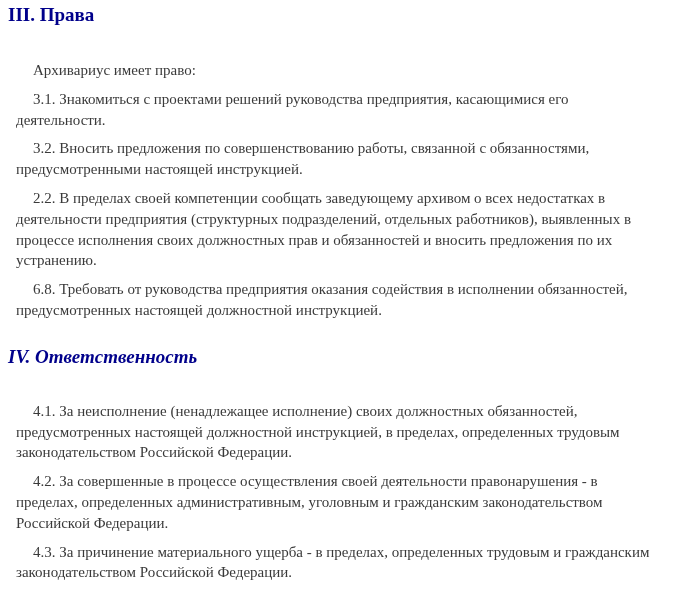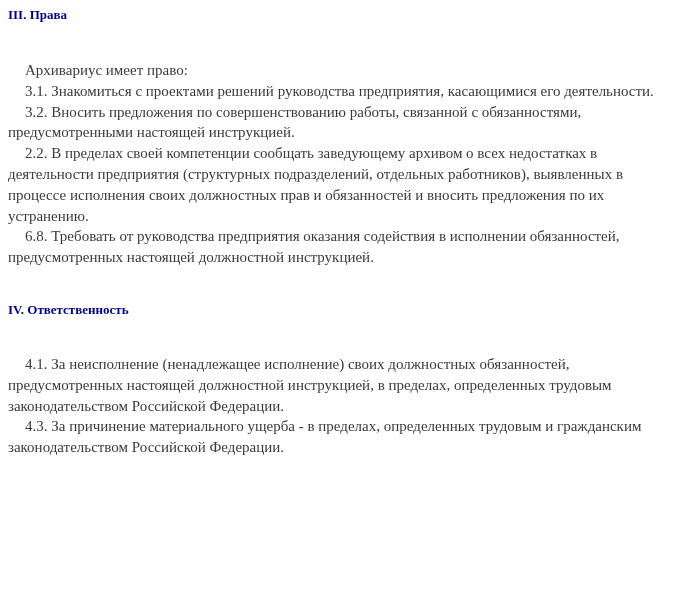--- a/index.html
+++ b/index.html
@@ -18,30 +18,31 @@
     padding: 3px 12px 0 8px;
     font-family: "Liberation Serif", "DejaVu Serif", serif;
     font-size: 15px;
     line-height: 20.8px;
     color: #3a3a3a;
     text-align: left;
   }
   .section-heading {
     font-family: "Liberation Serif", "DejaVu Serif", serif;
     font-weight: bold;
-    font-size: 13px;
+    font-size: 19px;
     line-height: 24px;
     color: #00008b;
     margin: 0 0 33px 0;
   }
   .section-heading.second {
-    margin: 30px 0 32px 0;
+    margin: 24px 0 32px 0;
+    font-style: italic;
   }
   .doc p {
-    margin: 0;
+    margin: 8px;
     padding: 0;
     text-indent: 17px;
   }
 </style>
 </head>
 <body>
 
 <div class="doc">
 
   <section>
@@ -49,16 +50,17 @@
     <p>Архивариус имеет право:</p>
     <p>3.1. Знакомиться с проектами решений руководства предприятия, касающимися его деятельности.</p>
     <p>3.2. Вносить предложения по совершенствованию работы, связанной с обязанностями, предусмотренными настоящей инструкцией.</p>
     <p>2.2. В пределах своей компетенции сообщать заведующему архивом о всех недостатках в деятельности предприятия (структурных подразделений, отдельных работников), выявленных в процессе исполнения своих должностных прав и обязанностей и вносить предложения по их устранению.</p>
     <p>6.8. Требовать от руководства предприятия оказания содействия в исполнении обязанностей, предусмотренных настоящей должностной инструкцией.</p>
   </section>
 
   <section>
     <h2 class="section-heading second">IV. Ответственность</h2>
     <p>4.1. За неисполнение (ненадлежащее исполнение) своих должностных обязанностей, предусмотренных настоящей должностной инструкцией, в пределах, определенных трудовым законодательством Российской Федерации.</p>
+    <p>4.2. За совершенные в процессе осуществления своей деятельности правонарушения - в пределах, определенных административным, уголовным и гражданским законодательством Российской Федерации.</p>
     <p>4.3. За причинение материального ущерба - в пределах, определенных трудовым и гражданским законодательством Российской Федерации.</p>
   </section>
 
 </div>
 
 </body></html>

